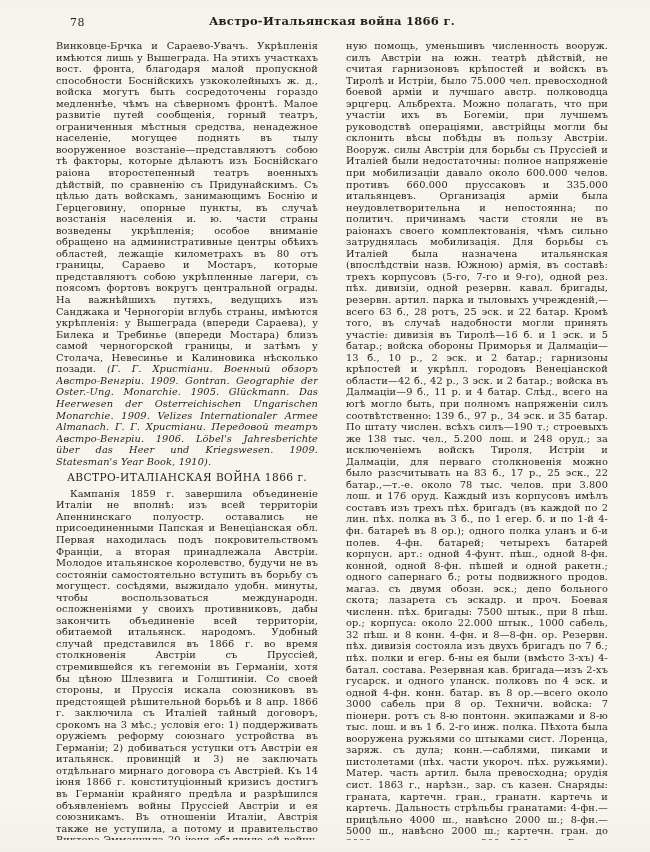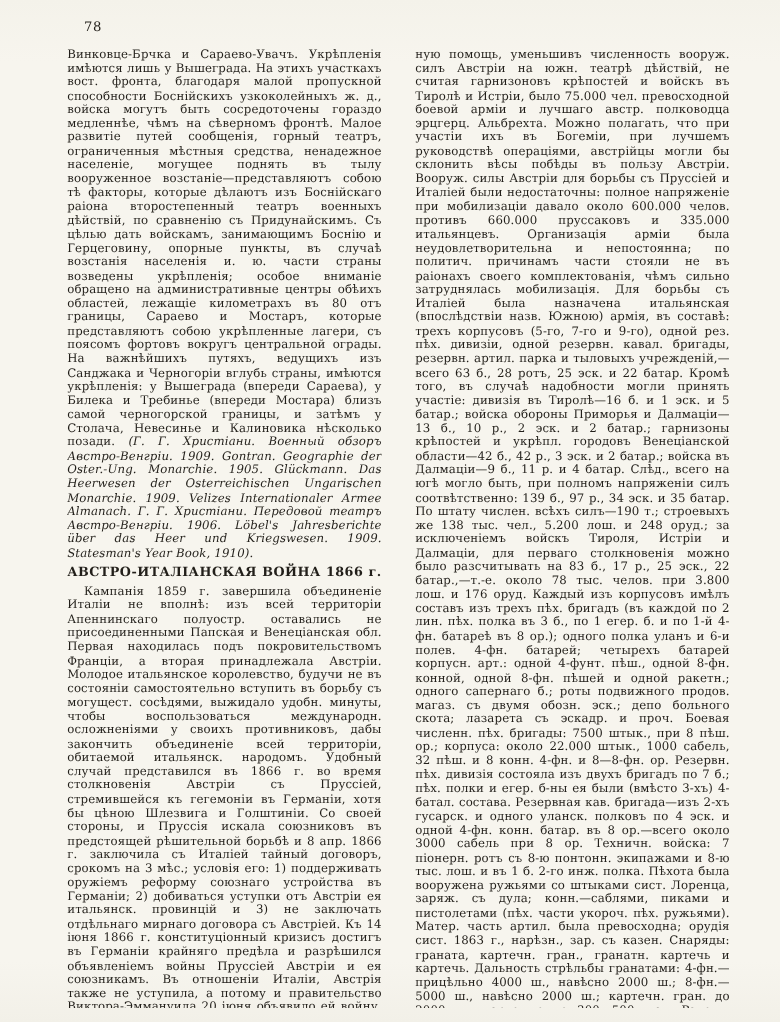--- a/index.html
+++ b/index.html
@@ -58,32 +58,34 @@
     margin: 0;
   }
   .para.indent {
     text-indent: 14px;
   }
   .bib {
     font-style: italic;
   }
   .section-heading {
     margin: 5px 0 4px 0;
+    text-align: center;
     font-size: 10.6px;
-    font-weight: bold;
+    font-weight: normal;
     letter-spacing: 0.4px;
   }
 </style>
 </head>
 <body>
 
 <div class="sheet">
 
   <header class="page-header">
     <span class="page-number">78</span>
+    <h1 class="running-title">Австро-Итальянская война 1866 г.</h1>
   </header>
 
   <main class="columns">
 
     <section class="column">
       <p class="para">
         <span>Винковце-Брчка и Сараево-Увачъ. Укрѣпленія имѣются лишь у Вышеграда. На этихъ участкахъ вост. фронта, благодаря малой пропускной способности Боснійскихъ узкоколейныхъ ж. д., войска могутъ быть сосредоточены гораздо медленнѣе, чѣмъ на сѣверномъ фронтѣ. Малое развитіе путей сообщенія, горный театръ, ограниченныя мѣстныя средства, ненадежное населеніе, могущее поднять въ тылу вооруженное возстаніе—представляютъ собою тѣ факторы, которые дѣлаютъ изъ Боснійскаго раіона второстепенный театръ военныхъ дѣйствій, по сравненію съ Придунайскимъ. Съ цѣлью дать войскамъ, занимающимъ Боснію и Герцеговину, опорные пункты, въ случаѣ возстанія населенія и. ю. части страны возведены укрѣпленія; особое вниманіе обращено на административные центры обѣихъ областей, лежащіе километрахъ въ 80 отъ границы, Сараево и Мостаръ, которые представляютъ собою укрѣпленные лагери, съ поясомъ фортовъ вокругъ центральной ограды. На важнѣйшихъ путяхъ, ведущихъ изъ Санджака и Черногоріи вглубь страны, имѣются укрѣпленія: у Вышеграда (впереди Сараева), у Билека и Требинье (впереди Мостара) близъ самой черногорской границы, и затѣмъ у Столача, Невесинье и Калиновика нѣсколько позади.</span>
         <span class="bib">(Г. Г. Христіани. Военный обзоръ Австро-Венгріи. 1909. Gontran. Geographie der Oster.-Ung. Monarchie. 1905. Glückmann. Das Heerwesen der Osterreichischen Ungarischen Monarchie. 1909. Velizes Internationaler Armee Almanach. Г. Г. Христіани. Передовой театръ Австро-Венгріи. 1906. Löbel's Jahresberichte über das Heer und Kriegswesen. 1909. Statesman's Year Book, 1910).</span>
       </p>
       <h2 class="section-heading">АВСТРО-ИТАЛІАНСКАЯ ВОЙНА 1866 г.</h2>

